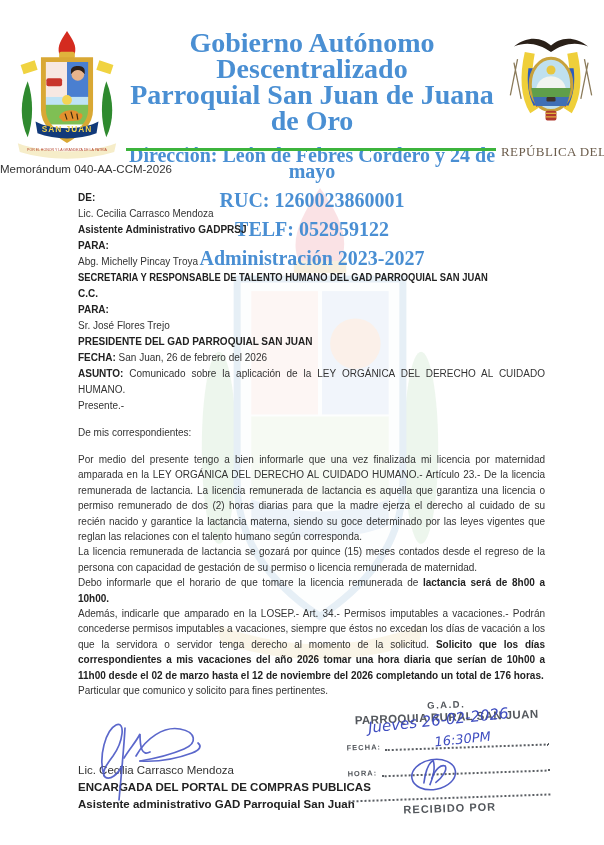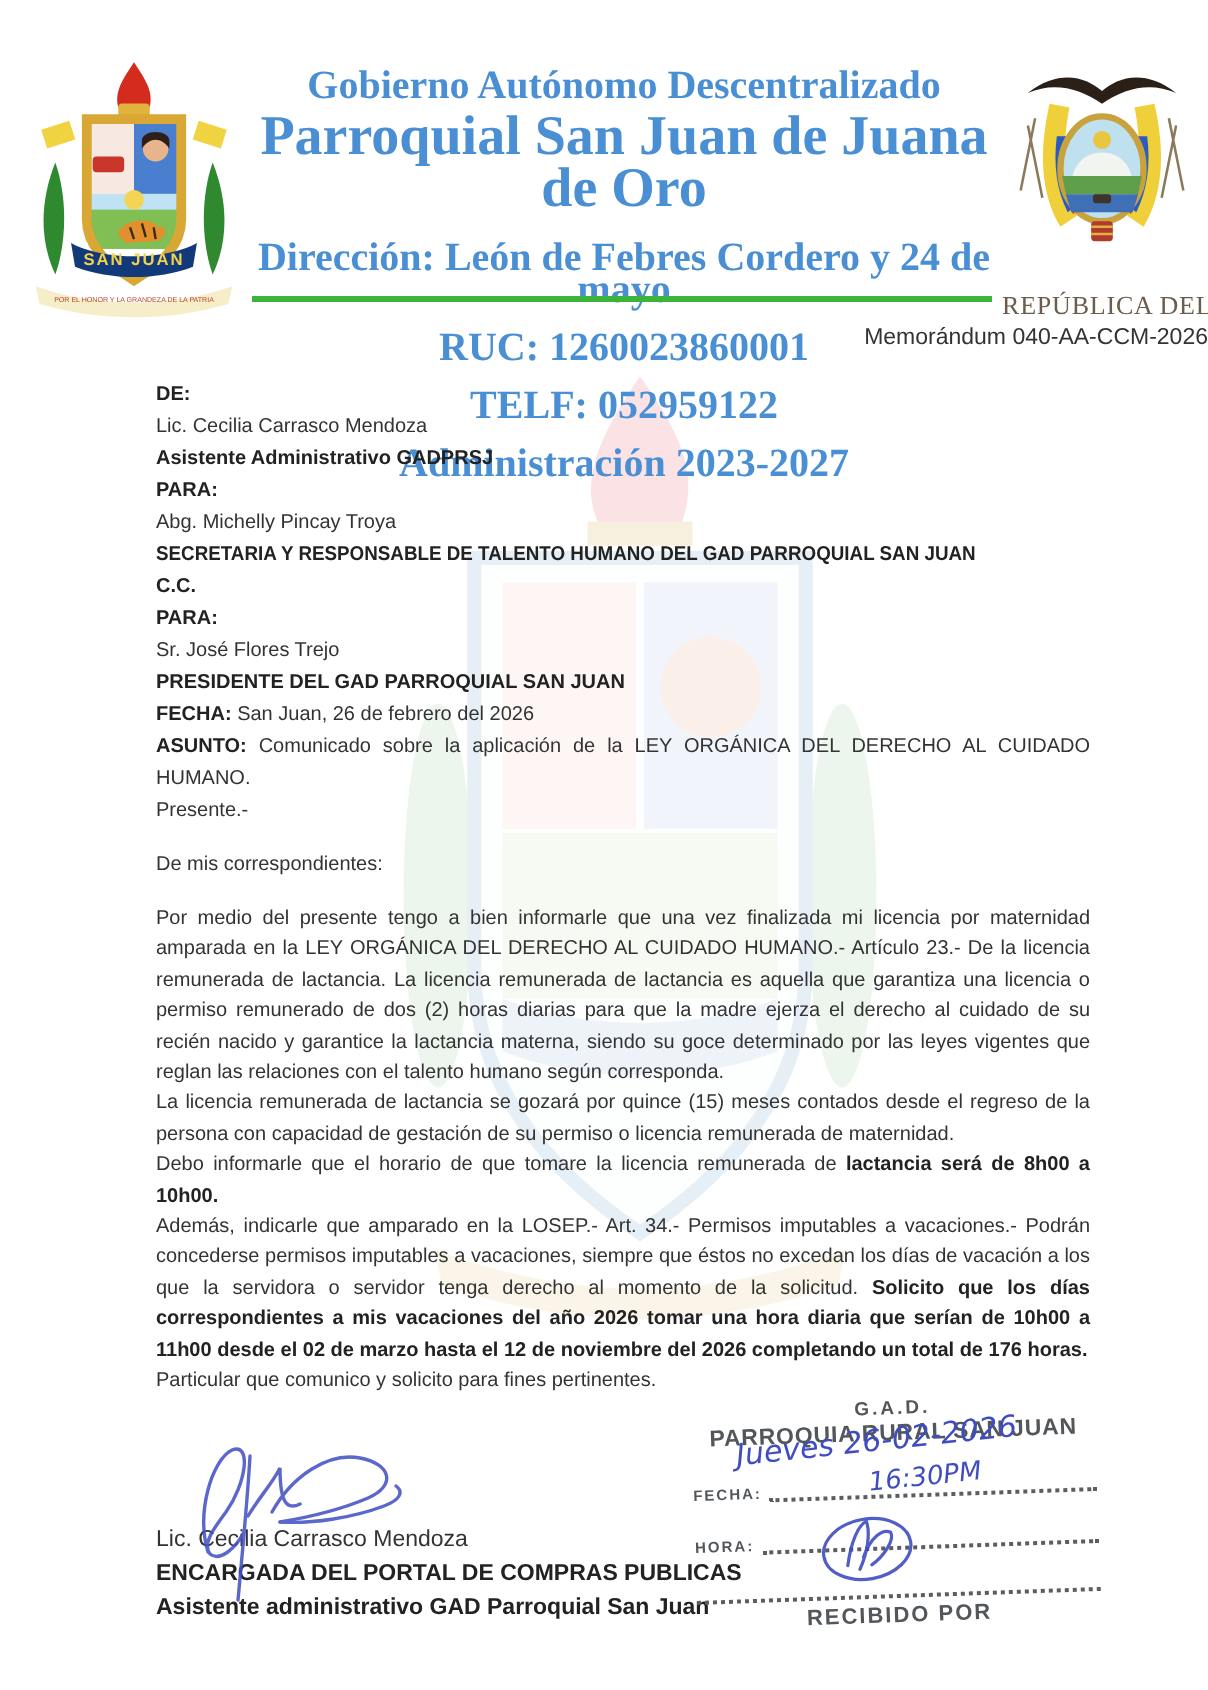--- a/index.html
+++ b/index.html
@@ -12,26 +12,26 @@
   
   .watermark { position:absolute; left:198px; top:180px; width:244px; height:485px;
     opacity:.5; z-index:0; pointer-events:none; }
   
   .logo-left  { position:absolute; left:8px;  top:26px; width:118px; height:136px; z-index:2; }
   .logo-right { position:absolute; left:501px; top:32px; width:100px; z-index:2; text-align:center; }
   .logo-right .caption { font-family:"Liberation Serif", serif; font-size:13px;
     color:#6b5c4b; letter-spacing:.4px; margin-top:14px; white-space:nowrap; }
   .header-text { position:absolute; left:124px; top:30px; width:376px; text-align:center;
     font-family:"Liberation Serif", serif; font-weight:bold; color:#4a8fd3; z-index:2; }
-  .org1 { font-size:20px; line-height:26px; }
+  .org1 { font-size:28px; line-height:26px; }
   .org2 { font-size:28px; line-height:26px; }
   .addr { font-size:20px; line-height:16px;margin-top:13px; }
   .green-line { position:absolute; left:126px; top:148px; width:370px; height:3px;
     background:#3cb43c; z-index:2; }
-  .memo-number { position:absolute; left:0; top:163px; width:604px; text-align:right;
+  .memo-number { position:absolute; left:0; top:163px; width:604px; text-align:left;
     font-size:11.5px; color:#333; z-index:2; }
   
   .content { position:absolute; left:78px; top:190px; width:467px;
     font-size:10px; line-height:16px; color:#333; z-index:2; }
   .content p { margin:0; }
   .b { font-weight:bold; color:#222; }
   .fit { transform:scaleX(.94); transform-origin:left; white-space:nowrap; }
   .just { text-align:justify; }
   .gap { height:11px; }
   .bodyblock { text-align:justify; line-height:15.4px; }

